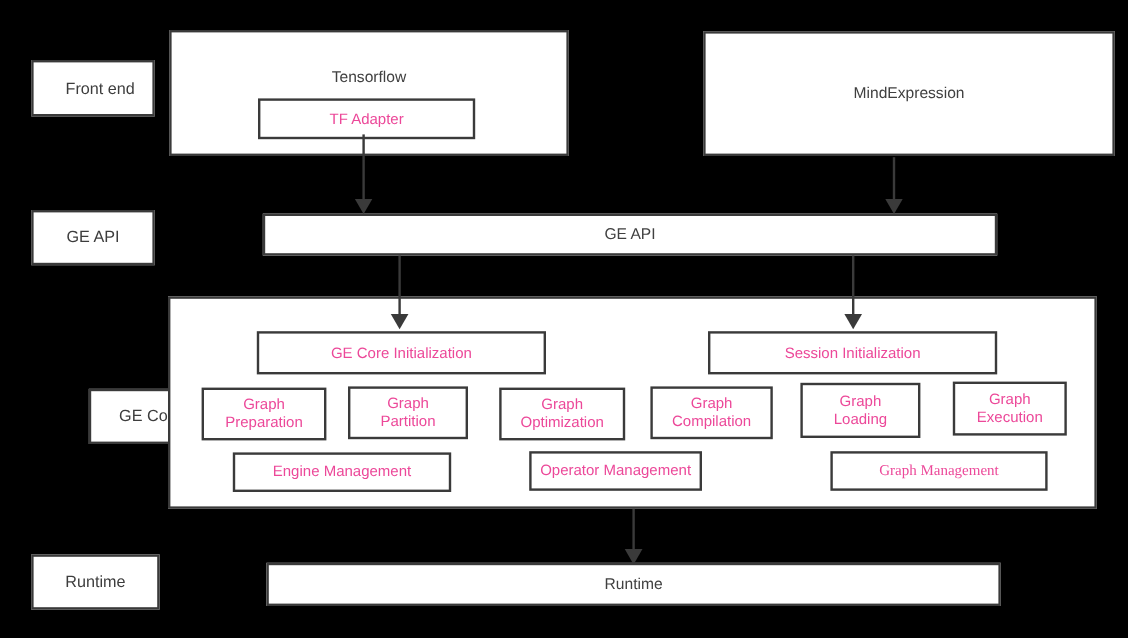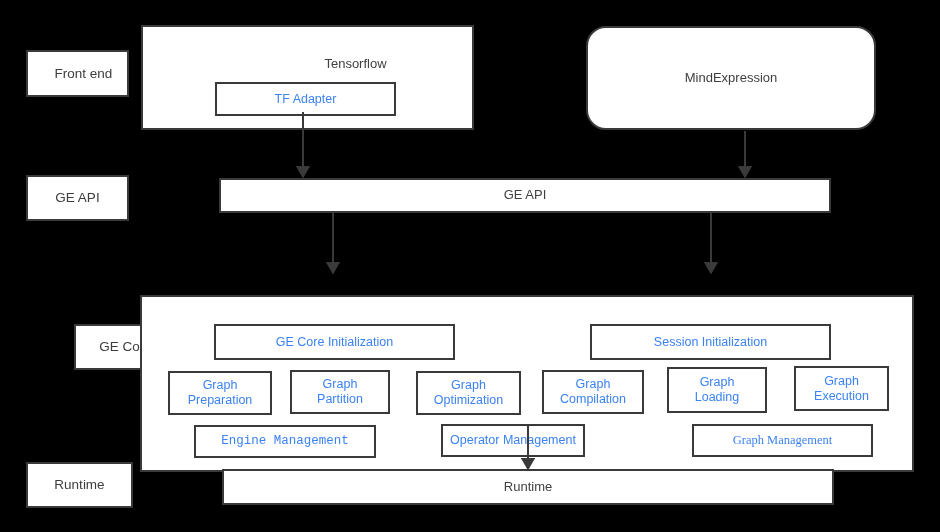--- a/index.html
+++ b/index.html
@@ -50,21 +50,21 @@
   }
   .inner-box {
     position: absolute;
     background: #ffffff;
     border: 2px solid #3a3a3a;
     box-sizing: border-box;
     display: flex;
     align-items: center;
     justify-content: center;
     text-align: center;
-    color: #3b82f6;
+    color: #ec4899;
     font-size: 12.5px;
     line-height: 1.2;
     white-space: pre-line;
   }
   .wide-bar {
     font-size: 13px;
   }
   svg.arrows {
     position: absolute;
     left: 0;
@@ -81,29 +81,29 @@
 
   <div class="box lane-label" style="left:26px; top:50px; width:103px; height:47px;padding-left:12px;">Front end</div>
 
   <div class="box lane-label" style="left:26px; top:175px; width:103px; height:46px;">GE API</div>
 
   <div class="box lane-label" style="left:26px; top:324px; width:103px; height:46px;margin-left:48px;">GE Core</div>
 
   <div class="box lane-label" style="left:26px; top:462px; width:107px; height:46px;">Runtime</div>
 
   <div class="box group-box" style="left:141px; top:25px; width:333px; height:105px;">
-    <span class="group-title" style="top:30px; left:0;padding-left:48px;">Tensorflow</span>
+    <span class="group-title" style="top:30px; left:0;">Tensorflow</span>
     <div class="inner-box" style="left:72px; top:55px; width:181px; height:34px;">TF Adapter</div>
   </div>
 
-  <div class="box" style="left:586px; top:26px; width:290px; height:104px;border-radius:20px;">MindExpression</div>
+  <div class="box" style="left:586px; top:26px; width:343px; height:104px;">MindExpression</div>
 
   <div class="box wide-bar" style="left:219px; top:178px; width:612px; height:35px;">GE API</div>
 
-  <div class="box group-box" style="left:140px; top:247px; width:774px; height:177px;margin-top:48px;">
+  <div class="box group-box" style="left:140px; top:247px; width:774px; height:177px;">
 
     <div class="inner-box" style="left:72px; top:27px; width:241px; height:36px;">GE Core Initialization</div>
 
     <div class="inner-box" style="left:448px; top:27px; width:241px; height:36px;">Session Initialization</div>
 
     <div class="inner-box" style="left:26px; top:74px; width:104px; height:44px;">Graph
 Preparation</div>
 
     <div class="inner-box" style="left:148px; top:73px; width:100px; height:44px;">Graph
 Partition</div>
@@ -113,21 +113,21 @@
 
     <div class="inner-box" style="left:400px; top:73px; width:102px; height:44px;">Graph
 Compilation</div>
 
     <div class="inner-box" style="left:525px; top:70px; width:100px; height:46px;">Graph
 Loading</div>
 
     <div class="inner-box" style="left:652px; top:69px; width:95px; height:45px;">Graph
 Execution</div>
 
-    <div class="inner-box" style="left:52px; top:128px; width:182px; height:33px;font-family:Liberation Mono, monospace;">Engine Management</div>
+    <div class="inner-box" style="left:52px; top:128px; width:182px; height:33px;">Engine Management</div>
 
     <div class="inner-box" style="left:299px; top:127px; width:144px; height:33px;">Operator Management</div>
 
     <div class="inner-box" style="left:550px; top:127px; width:181px; height:33px;font-family:Liberation Serif, serif;">Graph Management</div>
   </div>
 
   <div class="box wide-bar" style="left:222px; top:469px; width:612px; height:36px;">Runtime</div>
 
   <svg class="arrows" viewBox="0 0 940 532" xmlns="http://www.w3.org/2000/svg">
     <defs>

